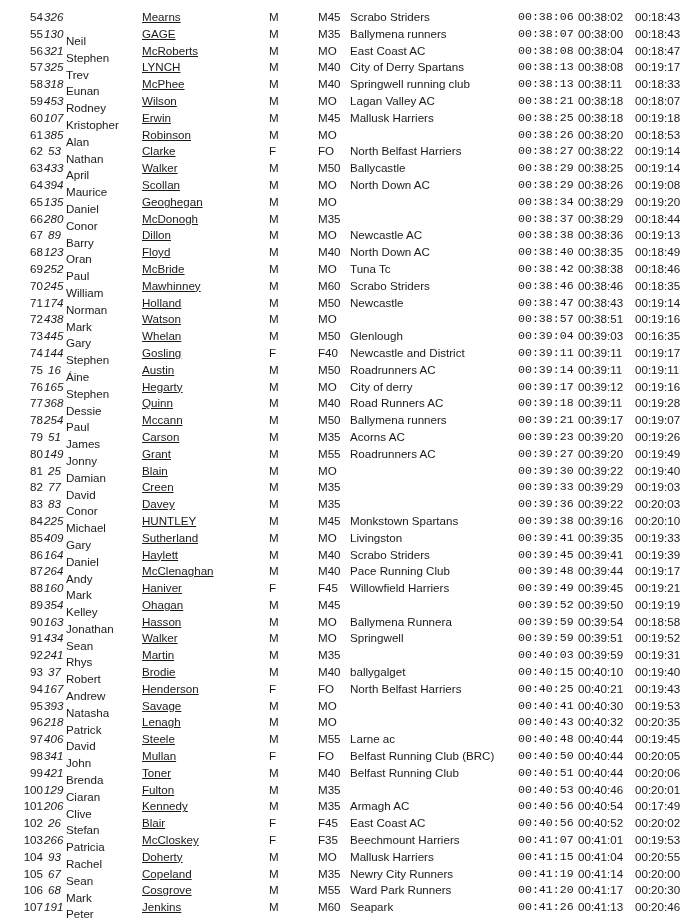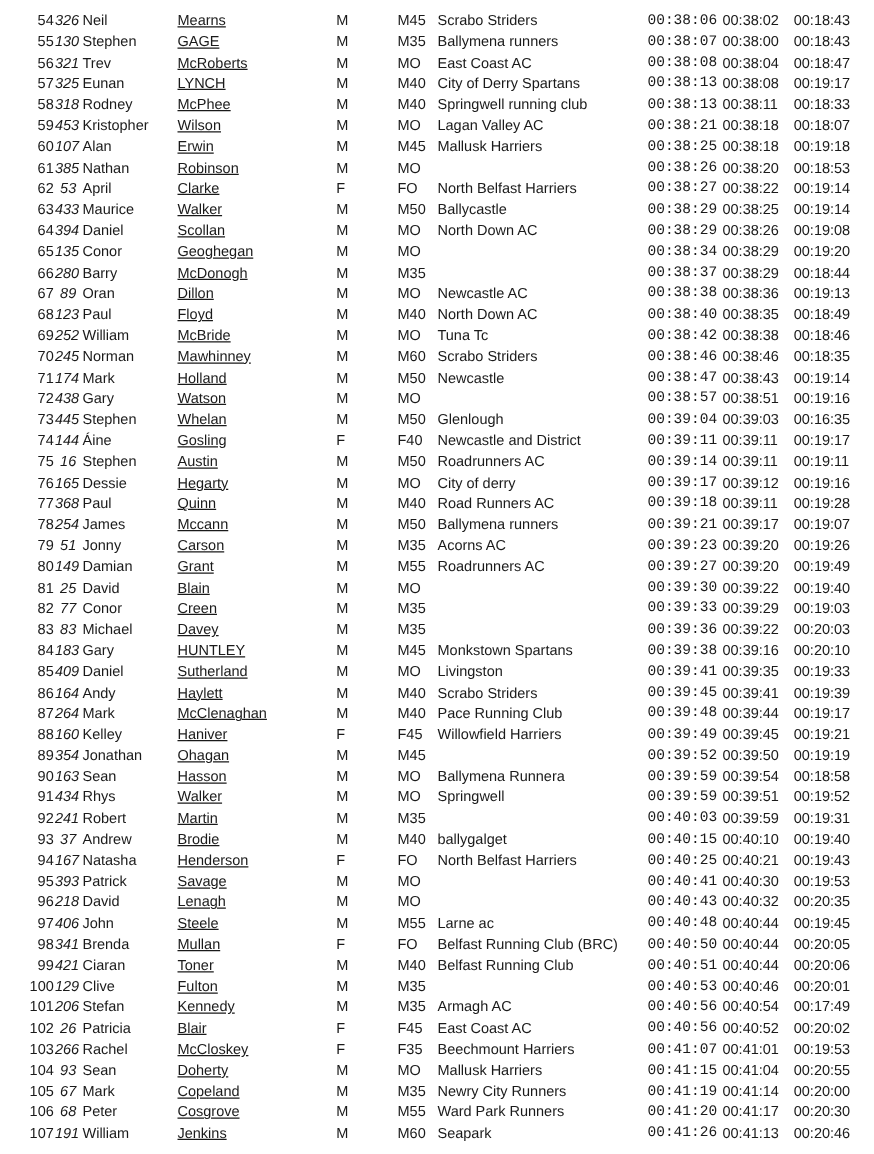--- a/index.html
+++ b/index.html
@@ -8,21 +8,21 @@
     font-family: "Liberation Sans", "DejaVu Sans", sans-serif;
     font-size: 11.6px; color: #1a1a1a;
   }
   #results { position: relative; width: 573px; padding-top: 9px; }
   .row {
     position: relative; height: 16.8px; line-height: 16.8px; white-space: nowrap;
   }
   .row span { position: absolute; top: 0; }
   .c-pos { left: 0; width: 43px; text-align: right; }
   .c-bib { left: 44px; width: 17px; text-align: right; font-style: italic; }
-  .c-first { left: 66px; }
+  .c-first { left: 66px; margin-top: 24px; }
   .c-last { left: 142px; text-decoration: underline; }
   .c-gender { left: 269px; }
   .c-cat { left: 318px; }
   .c-club { left: 350px; }
   .c-gun { left: 518px; font-family: Liberation Mono, monospace; }
   .c-chip { left: 578px; }
   .c-split { left: 635px; }
 </style>
 </head>
 <body>
@@ -383,21 +383,21 @@
       <span class="c-last">Davey</span>
       <span class="c-gender">M</span>
       <span class="c-cat">M35</span>
       <span class="c-club"></span>
       <span class="c-gun">00:39:36</span>
       <span class="c-chip">00:39:22</span>
       <span class="c-split">00:20:03</span>
     </div>
     <div class="row">
       <span class="c-pos">84</span>
-      <span class="c-bib">183</span>
+      <span class="c-bib">225</span>
       <span class="c-first">Gary</span>
       <span class="c-last">HUNTLEY</span>
       <span class="c-gender">M</span>
       <span class="c-cat">M45</span>
       <span class="c-club">Monkstown Spartans</span>
       <span class="c-gun">00:39:38</span>
       <span class="c-chip">00:39:16</span>
       <span class="c-split">00:20:10</span>
     </div>
     <div class="row">

